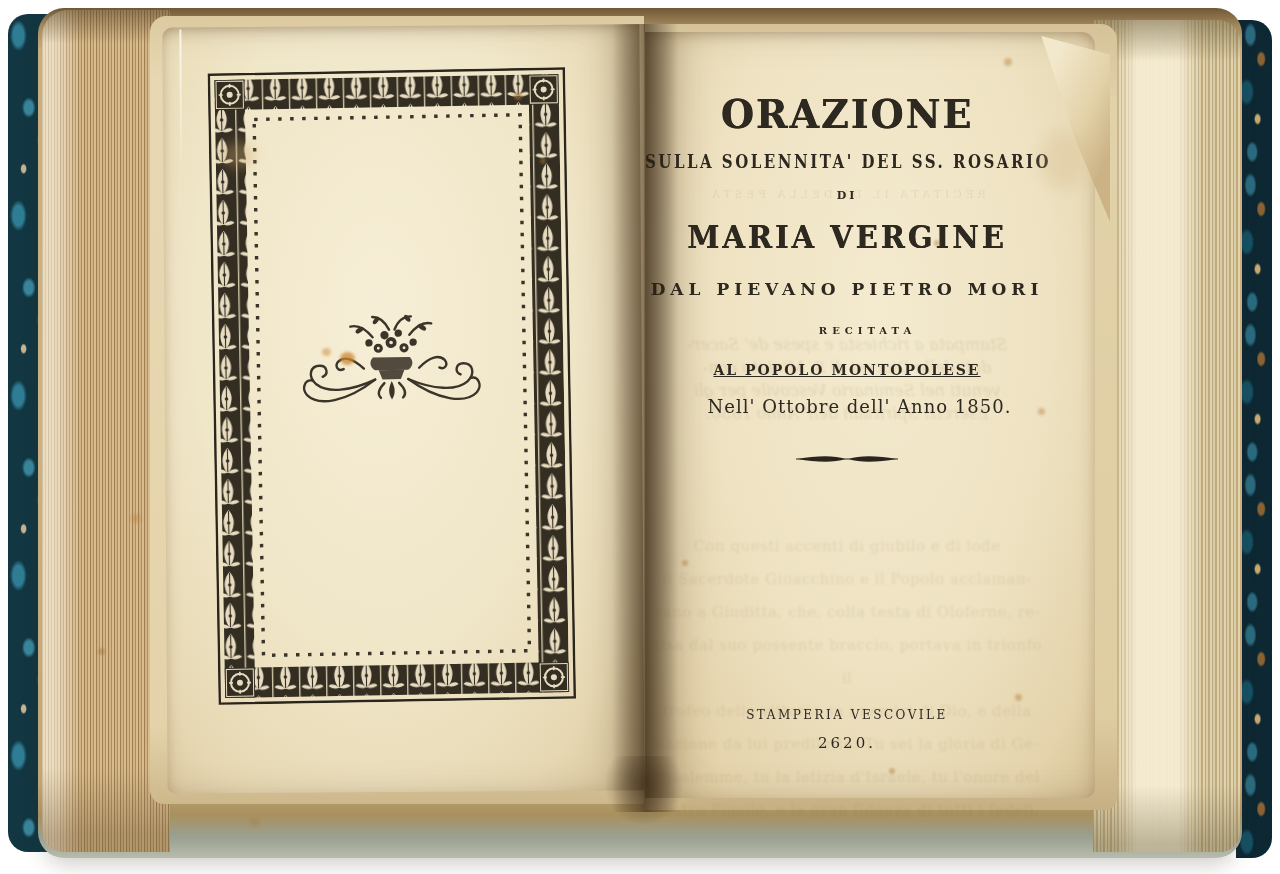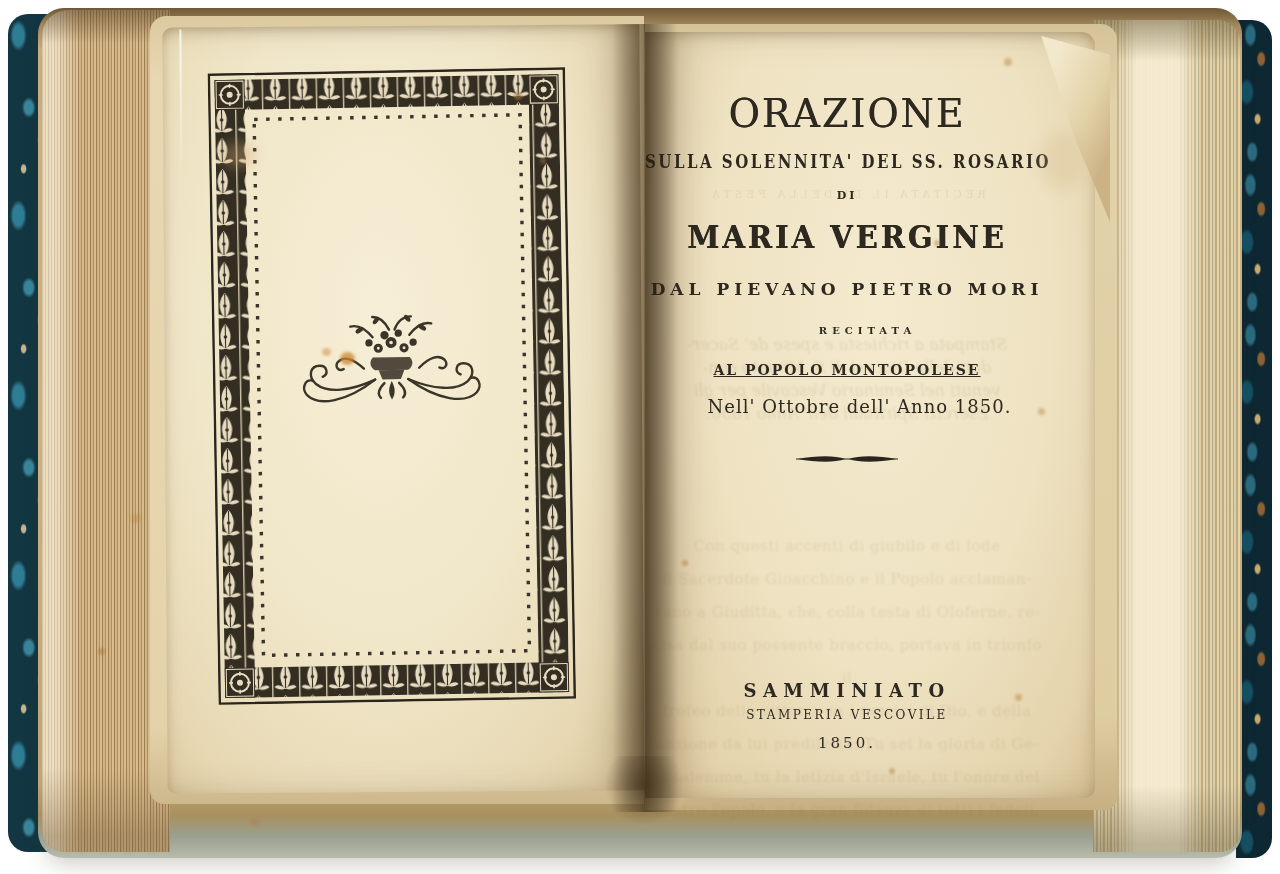--- a/index.html
+++ b/index.html
@@ -65,21 +65,21 @@
     clip-path:polygon(12% 0,100% 10%,100% 100%,55% 55%);
     background:linear-gradient(115deg,#f2e8cc 20%,#e3d2a8 55%,#cbb386 80%);
     filter:drop-shadow(-3px 3px 3px rgba(90,66,36,.35));}
 
   
   .frame-wrap{left:48px;top:44px;transform:rotate(-0.6deg);}
 
   
   .rp-text{position:absolute;left:0;right:46px;top:0;bottom:0;}
   .line{position:absolute;left:0;right:0;text-align:center;white-space:nowrap;color:#2e2920;}
-  .t-title{top:60px;font-size:38px;font-weight:normal;letter-spacing:2px;transform:scaleY(1.02);text-shadow:0.4px 0 0 #2e2920;}
+  .t-title{top:60px;font-size:38px;font-weight:bold;letter-spacing:2px;transform:scaleY(1.02);text-shadow:0.4px 0 0 #2e2920;}
   .t-sub{top:121px;font-size:15px;font-weight:bold;letter-spacing:2.5px;transform:scaleY(1.25);}
   .t-di{top:157px;font-size:11px;font-weight:bold;letter-spacing:3px;}
   .t-maria{top:188px;font-size:29px;font-weight:bold;letter-spacing:3px;transform:scaleY(1.12);text-shadow:0.3px 0 0 #2e2920;}
   .t-autore{top:247px;font-size:17px;font-weight:bold;letter-spacing:5px;}
   .t-recitata{top:293px;font-size:10px;font-weight:bold;letter-spacing:5px;padding-left:41px;}
   .t-popolo{top:330px;font-size:14px;font-weight:bold;letter-spacing:2px;text-decoration:underline;}
   .t-data{top:364px;font-size:18px;letter-spacing:1px;padding-left:25px;}
   .t-divider{top:418px;}
   .t-city{top:648px;font-size:18px;font-weight:bold;letter-spacing:6.5px;}
   .t-press{top:676px;font-size:12px;letter-spacing:2.5px;}
@@ -251,23 +251,22 @@
       <div class="line t-data">Nell' Ottobre dell' Anno 1850.</div>
 
       <div class="line t-divider">
         <svg width="104" height="12" viewBox="0 0 104 12">
           <line x1="1" y1="6" x2="103" y2="6" stroke="#2b261d" stroke-width="1"></line>
           <path d="M3,6 C20,2.6 40,2 50,6 C40,10 20,9.4 3,6 Z" fill="#2b261d"></path>
           <path d="M101,6 C84,2.6 64,2 54,6 C64,10 84,9.4 101,6 Z" fill="#2b261d"></path>
         </svg>
       </div>
 
-      <div class="line t-city">SAMMINIATO</div>
       <div class="line t-press">STAMPERIA VESCOVILE</div>
-      <div class="line t-year">1850.</div>
+      <div class="line t-year">2620.</div>
     </div>
   </div>
 
   <div class="abs gutter"></div>
   <div class="abs gutter-foot"></div>
   <div class="abs corner-curl"></div>
 
   <div class="fox" style="left:514px;top:92px;width:8px;height:8px;background:#b97f3c;opacity:.5;filter:blur(1px);"></div>
   <div class="fox" style="left:540px;top:158px;width:6px;height:6px;background:#b97f3c;opacity:.4;filter:blur(1px);"></div>
   <div class="fox" style="left:222px;top:142px;width:34px;height:26px;background:#cfa96f;opacity:.35;filter:blur(6px);"></div>

